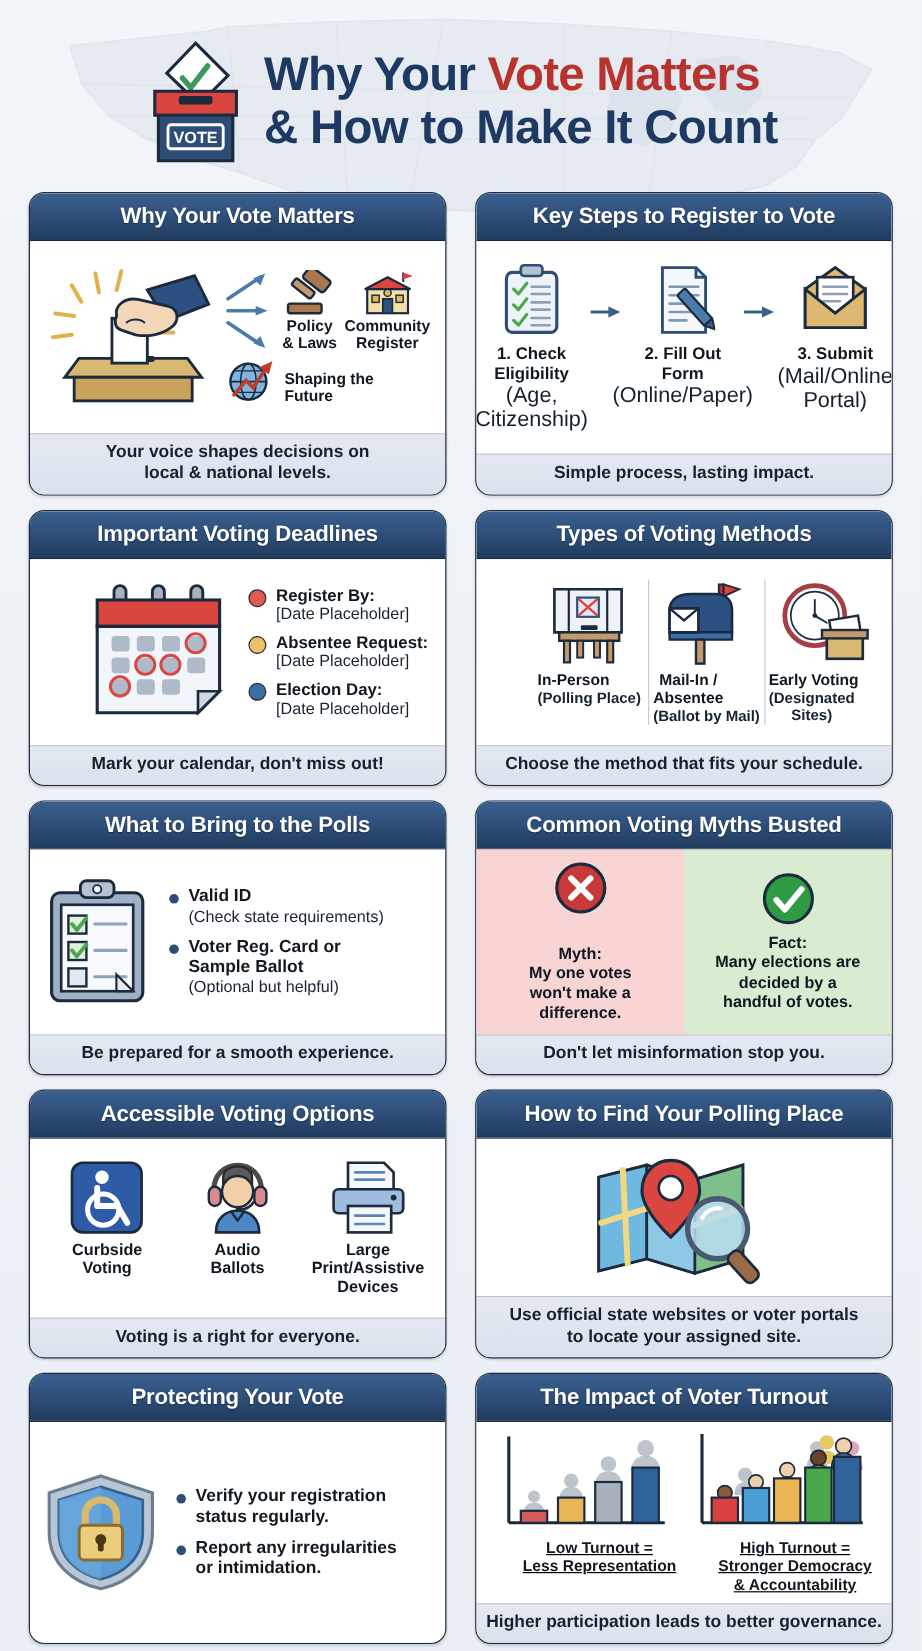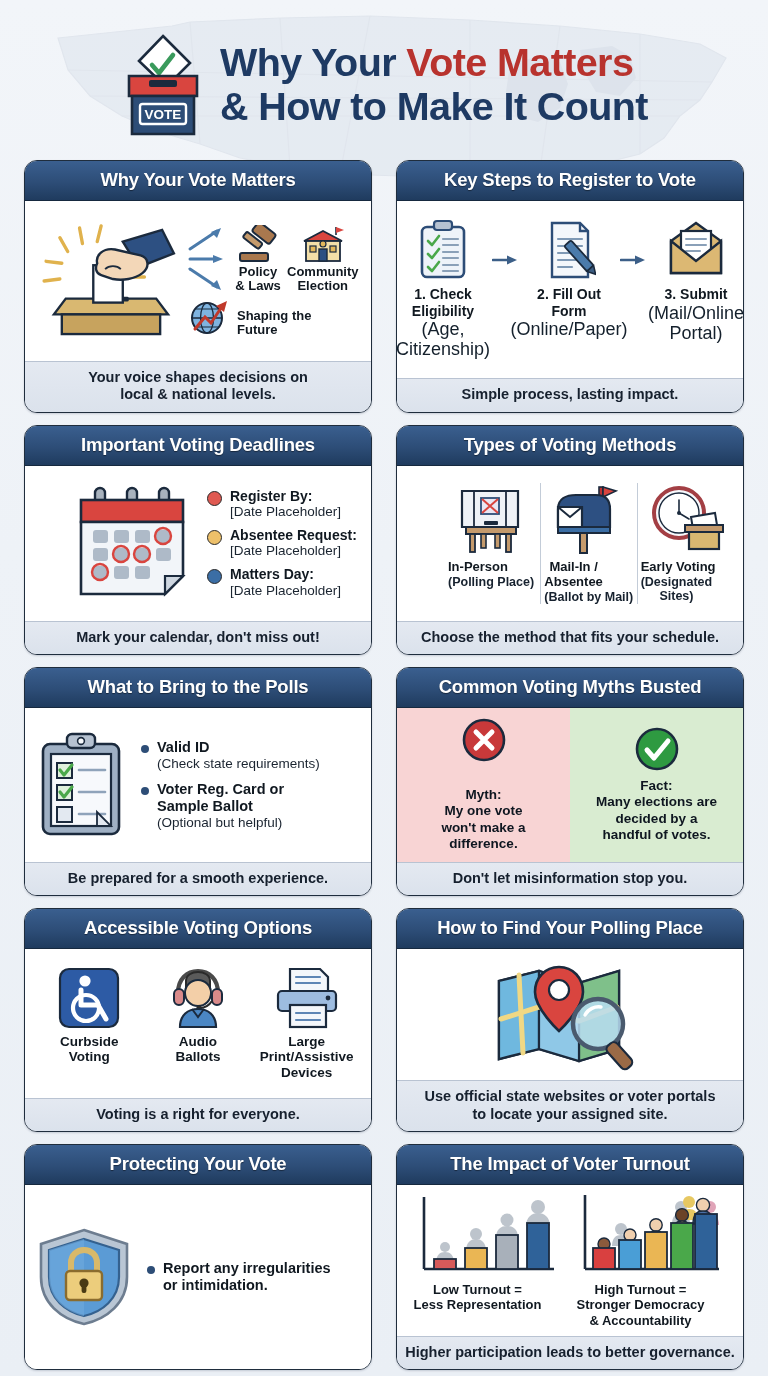--- a/index.html
+++ b/index.html
@@ -138,21 +138,21 @@
   
   .acc { display: flex; width: 100%; justify-content: space-around; }
   .acc-i { display: flex; flex-direction: column; align-items: center; width: 108px;}
   .acc-t { font-size: 13.5px; font-weight: bold; color: #101820; text-align: center; line-height: 1.15; margin-top: 5px;}
 
   
   .prot-wrap { display: flex; align-items: center; gap: 14px; width: 100%; }
 
   
   .turnout { display: flex; width: 100%; justify-content: space-around; align-items: flex-start; }
-  .t-col { display: flex; flex-direction: column; align-items: flex-start; }
+  .t-col { display: flex; flex-direction: column; align-items: flex-end; text-decoration: underline; }
   .t-lbl { font-size: 13px; font-weight: bold; color: #101820; text-align: center; line-height: 1.18; margin-top: 3px; }
 </style>
 </head>
 <body>
 
 <div id="page">
 
   <svg class="map-bg" viewBox="0 0 700 185" aria-hidden="true">
     <g fill="#dde4ed" stroke="#d3dae4" stroke-width="1.2">
       <path d="M18,34 L132,22 L150,18 L240,14 L330,12 L430,16 L520,22 L600,30 L660,40 L686,54
@@ -247,21 +247,21 @@
                 <svg width="50" height="40" viewBox="0 0 50 40" aria-hidden="true">
                   <line x1="38" y1="2" x2="38" y2="10" stroke="#1b2a3d" stroke-width="1.6"></line>
                   <polygon points="38,2 46,5 38,8" fill="#d9453f"></polygon>
                   <polygon points="6,16 25,6 44,16" fill="#d9453f" stroke="#1b2a3d" stroke-width="1.8"></polygon>
                   <rect x="8" y="16" width="34" height="20" fill="#f3dfa8" stroke="#1b2a3d" stroke-width="1.8"></rect>
                   <rect x="21" y="24" width="8" height="12" fill="#2d5082" stroke="#1b2a3d" stroke-width="1.4"></rect>
                   <rect x="12" y="21" width="6" height="6" fill="#e3b85c" stroke="#1b2a3d" stroke-width="1.2"></rect>
                   <rect x="32" y="21" width="6" height="6" fill="#e3b85c" stroke="#1b2a3d" stroke-width="1.2"></rect>
                   <circle cx="25" cy="19" r="3" fill="#e3b85c" stroke="#1b2a3d" stroke-width="1.2"></circle>
                 </svg>
-                <div class="c1-lbl"><span>Community</span><br><span>Election</span></div>
+                <div class="c1-lbl"><span>Community</span><br><span>Register</span></div>
               </div>
             </div>
             <div class="c1-bot">
               <svg width="44" height="40" viewBox="0 0 44 40" aria-hidden="true">
                 <circle cx="20" cy="21" r="15" fill="#7fb4e0" stroke="#1b2a3d" stroke-width="2"></circle>
                 <ellipse cx="20" cy="21" rx="6.5" ry="15" fill="none" stroke="#1b2a3d" stroke-width="1.3"></ellipse>
                 <line x1="5" y1="21" x2="35" y2="21" stroke="#1b2a3d" stroke-width="1.3"></line>
                 <line x1="8" y1="12" x2="32" y2="12" stroke="#1b2a3d" stroke-width="1.1"></line>
                 <line x1="8" y1="30" x2="32" y2="30" stroke="#1b2a3d" stroke-width="1.1"></line>
                 <path d="M8,32 L18,20 L24,26 L36,8" fill="none" stroke="#c0392b" stroke-width="3" stroke-linecap="round"></path>
@@ -394,21 +394,21 @@
             <div class="dl-item">
               <span class="dot" style="background:#edc06a"></span>
               <div>
                 <div class="dl-t">Absentee Request:</div>
                 <div class="dl-d">[Date Placeholder]</div>
               </div>
             </div>
             <div class="dl-item">
               <span class="dot" style="background:#3b6ea5"></span>
               <div>
-                <div class="dl-t">Matters Day:</div>
+                <div class="dl-t">Election Day:</div>
                 <div class="dl-d">[Date Placeholder]</div>
               </div>
             </div>
           </div>
         </div>
       </div>
       <div class="card-foot">Mark your calendar, don't miss out!</div>
     </div>
 
     <div class="card r2">
@@ -515,21 +515,21 @@
       <div class="card-head">Common Voting Myths Busted</div>
       <div class="card-body" style="padding:0">
         <div class="myth-row" style="margin:0">
           <div class="myth-half m">
             <svg width="46" height="46" viewBox="0 0 46 46" aria-hidden="true">
               <circle cx="23" cy="23" r="20" fill="#c8393a" stroke="#1b2a3d" stroke-width="2.6"></circle>
               <path d="M15,15 L31,31 M31,15 L15,31" stroke="#ffffff" stroke-width="5" stroke-linecap="round"></path>
             </svg>
             <div class="myth-txt">
               <span>Myth:</span><br>
-              <span>My one vote</span><br>
+              <span>My one votes</span><br>
               <span>won't make a</span><br>
               <span>difference.</span>
             </div>
           </div>
           <div class="myth-half f">
             <svg width="46" height="46" viewBox="0 0 46 46" aria-hidden="true">
               <circle cx="23" cy="23" r="20" fill="#2e9a41" stroke="#1b2a3d" stroke-width="2.6"></circle>
               <path d="M13,24 l7,8 l14,-17" fill="none" stroke="#ffffff" stroke-width="5" stroke-linecap="round" stroke-linejoin="round"></path>
             </svg>
             <div class="myth-txt">
@@ -629,20 +629,24 @@
             <path d="M49,12 L84,23 L84,50 C84,72 67,85 49,89 C31,85 14,72 14,50 L14,23 Z" fill="#5b9bd5" stroke="#34618f" stroke-width="2.2"></path>
             <path d="M49,12 L49,89 C31,85 14,72 14,50 L14,23 Z" fill="#6fa9dd" opacity=".65"></path>
             <path d="M36,46 L36,36 C36,28 42,23 49,23 C56,23 62,28 62,36 L62,46" fill="none" stroke="#d9b96a" stroke-width="6"></path>
             <rect x="31" y="44" width="36" height="29" rx="4" fill="#eccd7c" stroke="#8a6c2e" stroke-width="2.4"></rect>
             <circle cx="49" cy="56" r="4.6" fill="#4a3a14"></circle>
             <rect x="46.6" y="57" width="4.8" height="9" rx="2" fill="#4a3a14"></rect>
           </svg>
           <div class="bullets">
             <div class="bullet">
               <span class="bdot"></span>
+              <div class="b-t"><span>Verify your registration</span><br><span>status regularly.</span></div>
+            </div>
+            <div class="bullet">
+              <span class="bdot"></span>
               <div class="b-t"><span>Report any irregularities</span><br><span>or intimidation.</span></div>
             </div>
           </div>
         </div>
       </div>
     </div>
 
     <div class="card r5">
       <div class="card-head">The Impact of Voter Turnout</div>
       <div class="card-body">

